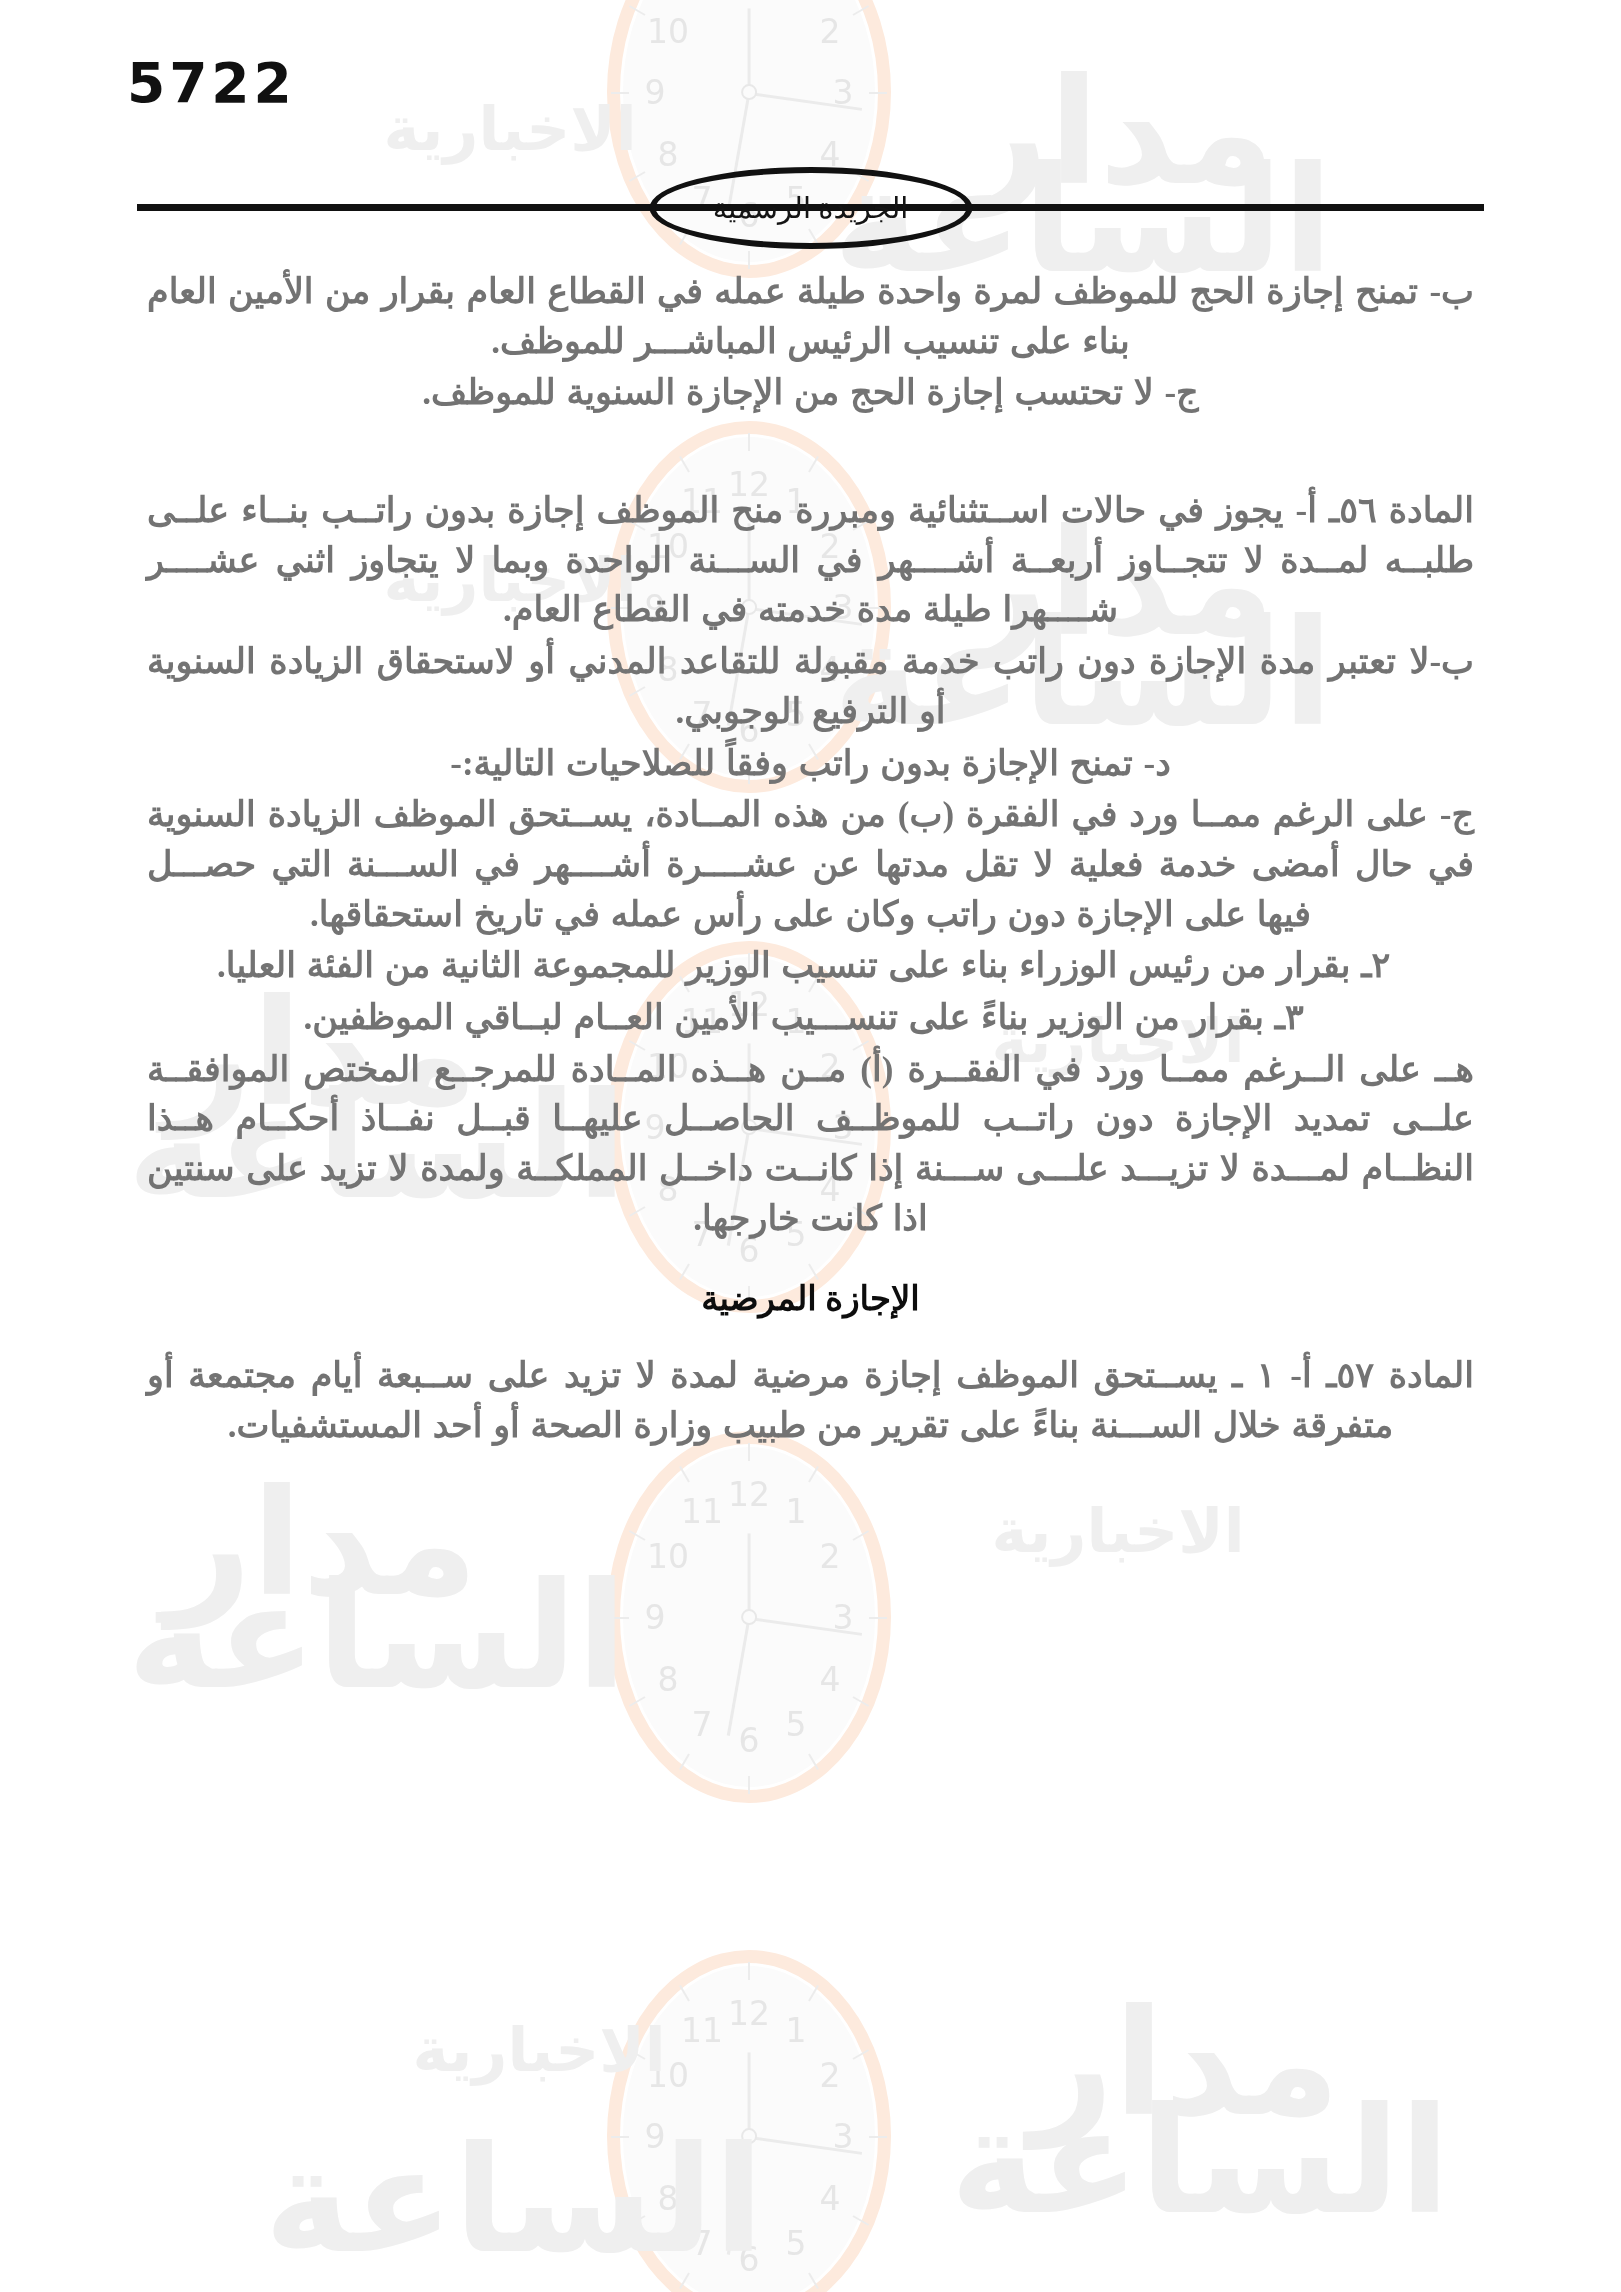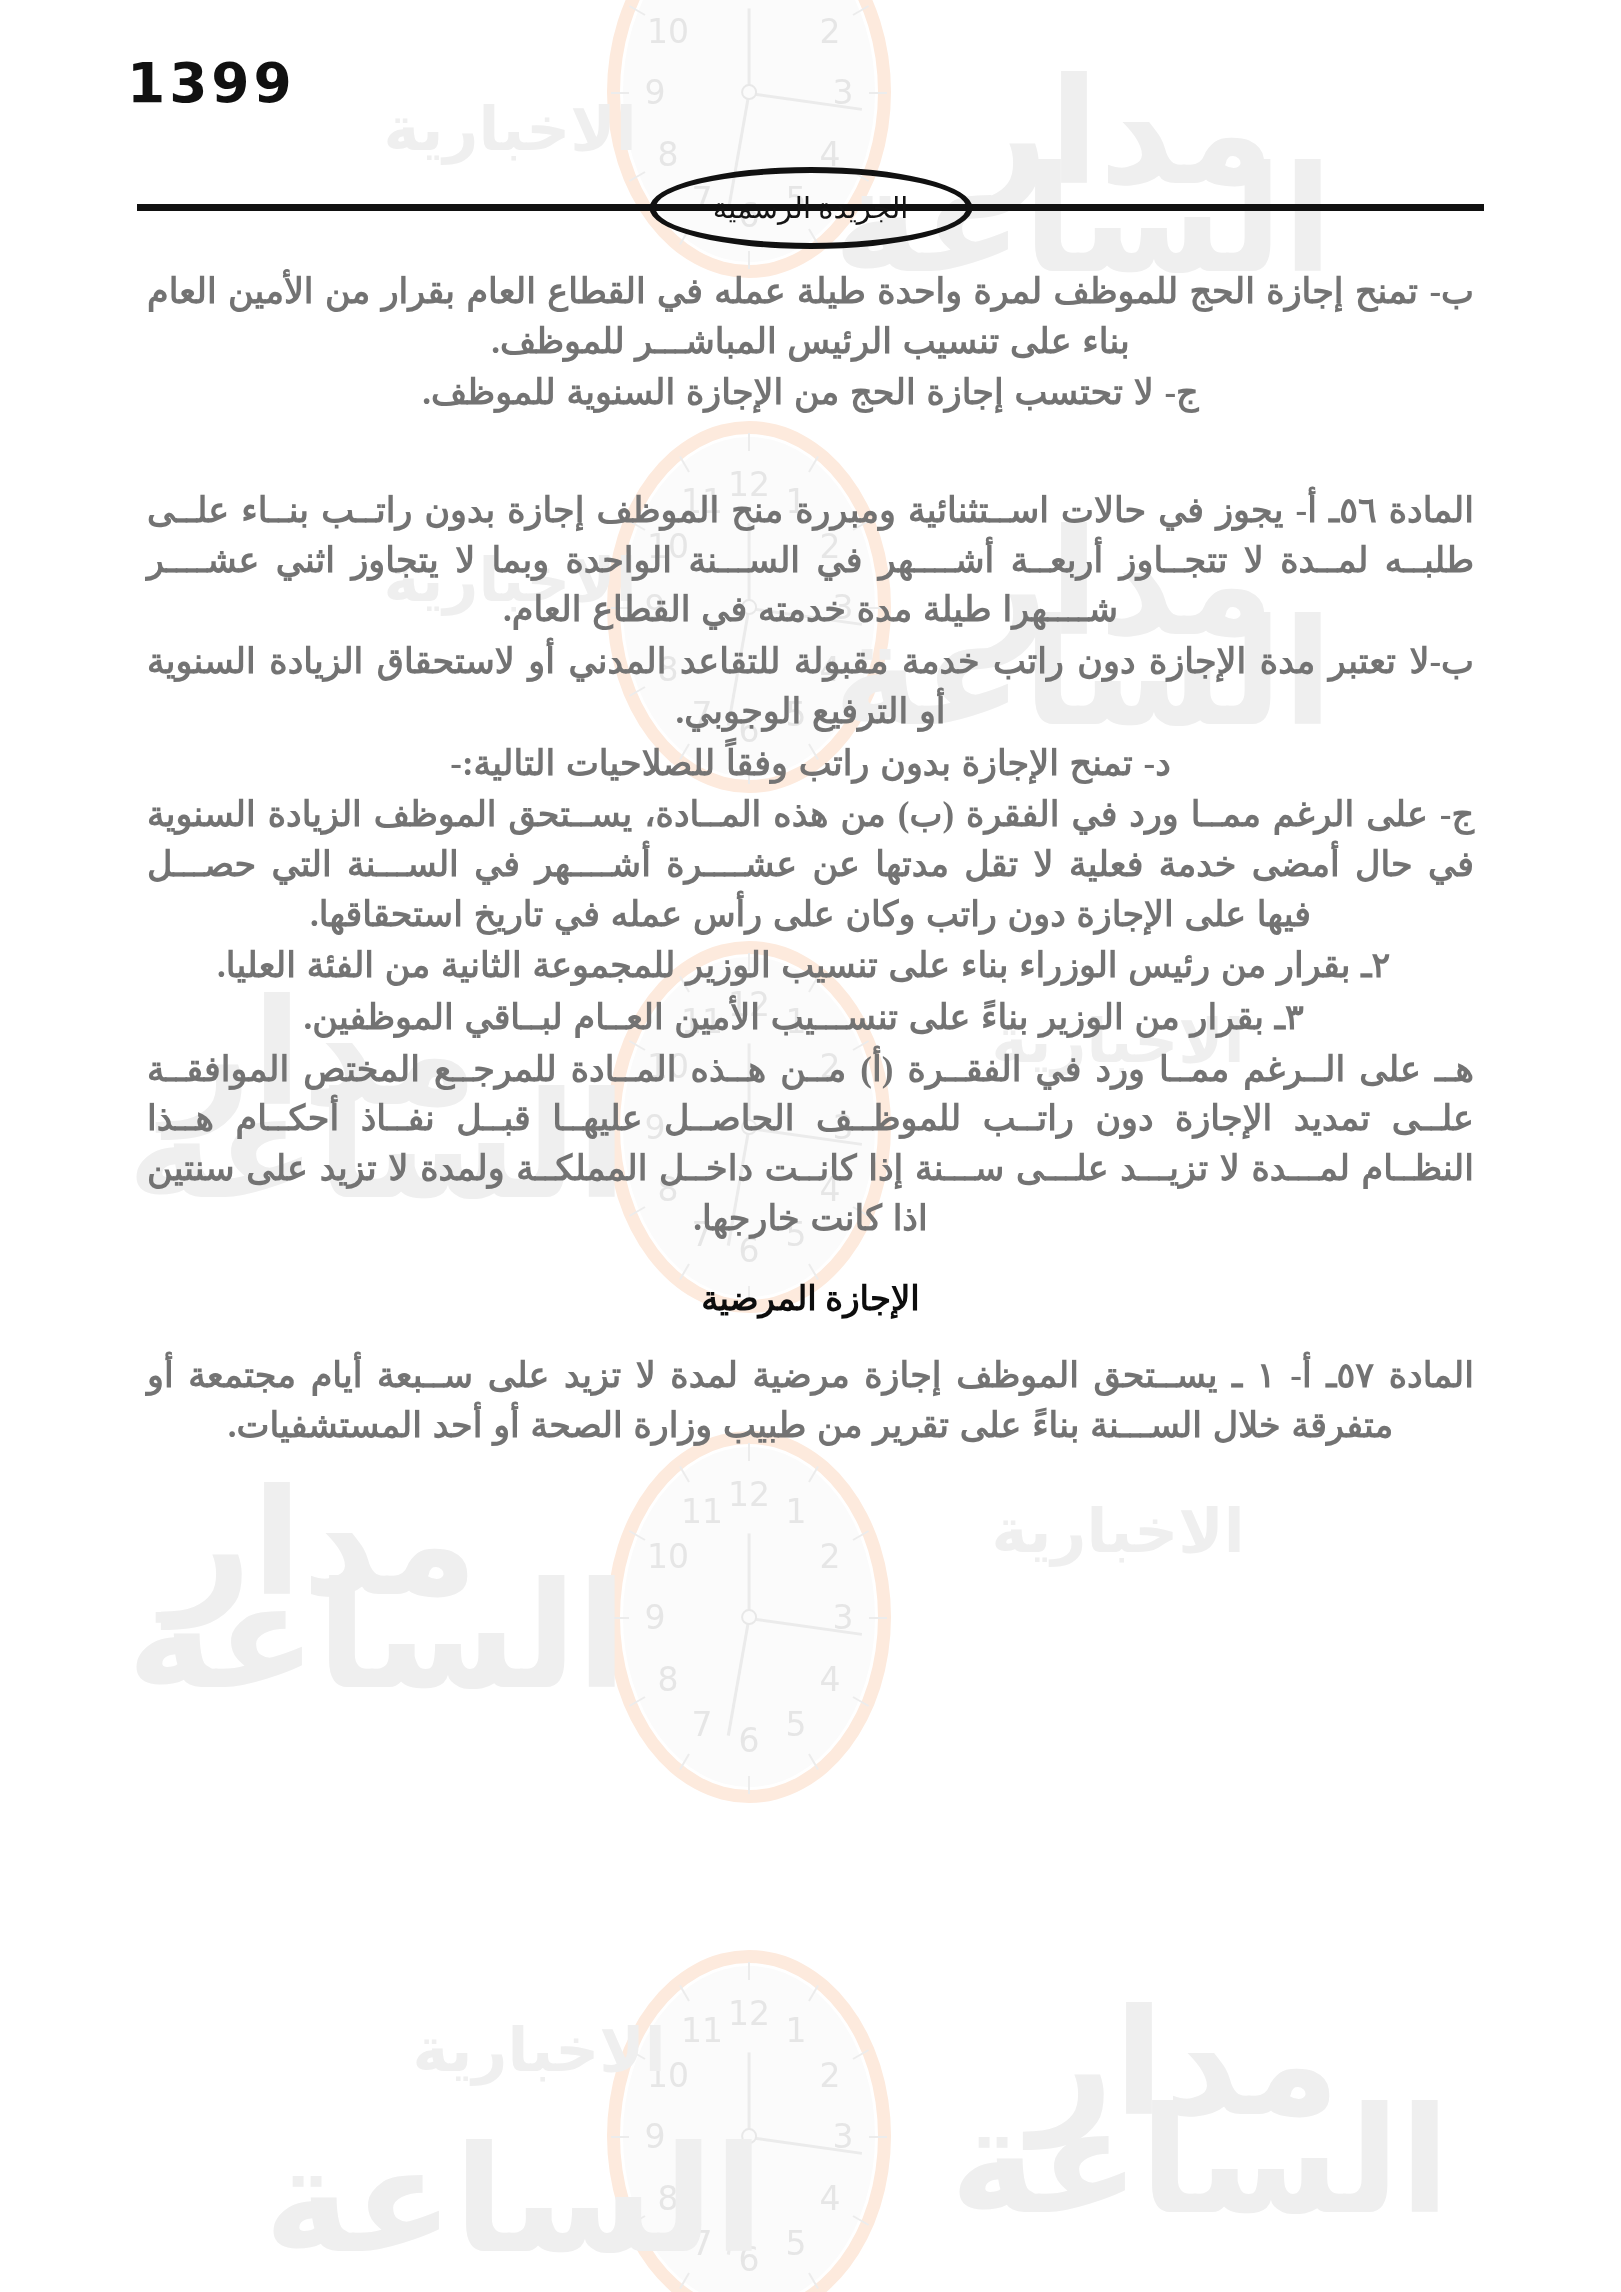--- a/index.html
+++ b/index.html
@@ -367,21 +367,21 @@
         <span class="hub" style="left: 142px; top: 186px;"></span>
       </div>
     <div class="wm-block wm-main" style="left:1029px; top:1990px; width:412px; text-align:left;">مدار</div>
     <div class="wm-block wm-main" style="left:980px; top:2088px; width:470px; text-align:left;">الساعة</div>
     <div class="wm-block wm-sub" style="left:333px; top:2019px; width:412px;">الاخبارية</div>
     <div class="wm-block wm-main" style="left:294px; top:2127px; width:470px; text-align:left;">الساعة</div>
   </div>
 
   <div id="content">
 
-    <div class="page-number">1399</div>
+    <div class="page-number">5722</div>
 
     <div class="masthead">
       <div class="rule"></div>
       <div class="badge">
         <span class="badge-label">الجريدة الرسمية</span>
       </div>
     </div>
 
     <div class="body-col">
         <p class="para">ب- تمنح إجازة الحج للموظف لمرة واحدة طيلة عمله في القطاع العام بقرار من الأمين العام بناء على تنسيب الرئيس المباشـــر للموظف.</p>

